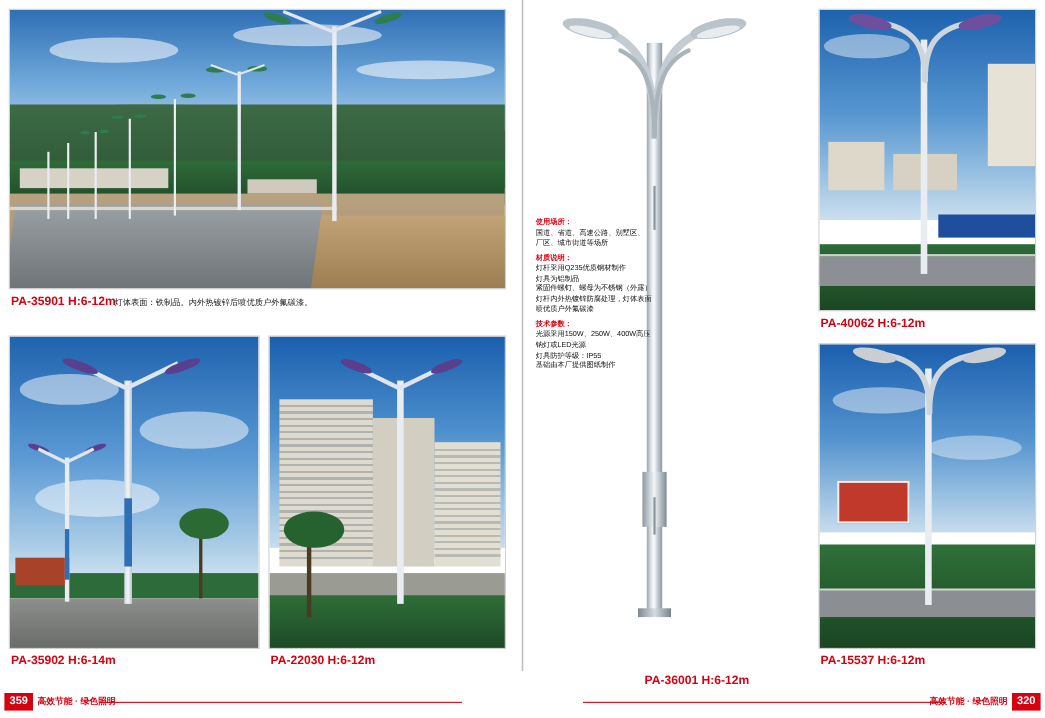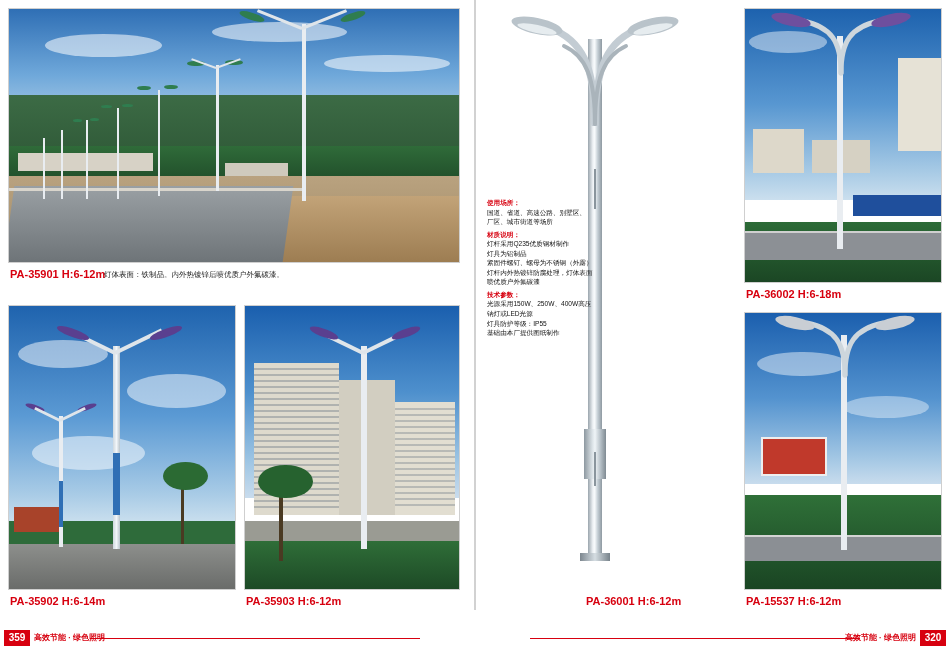--- a/index.html
+++ b/index.html
@@ -250,21 +250,21 @@
     <div class="pole" style="left:54%;top:14%;width:6px;height:72%;"></div>
     <div class="arm" style="left:55%;top:16%;width:46px;height:4px;transform:rotate(-26deg);"></div>
     <div class="arm" style="left:55%;top:16%;width:46px;height:4px;transform:rotate(206deg);"></div>
     <div class="headb" style="left:68%;top:8%;width:30px;height:8px;transform:rotate(-20deg);"></div>
     <div class="headb" style="left:30%;top:8%;width:30px;height:8px;transform:rotate(20deg);"></div>
 
     <div style="position:absolute;left:16%;bottom:10%;width:4px;height:26%;background:#4a3a22;"></div>
     <div style="position:absolute;left:6%;bottom:32%;width:26%;height:12%;background:#26622f;border-radius:50%;"></div>
   </div>
 
-  <div class="caption" style="left:246px; top:595px;">PA-35903  H:6-12m</div>
+  <div class="caption" style="left:246px; top:595px;">PA-22030  H:6-12m</div>
 
   <div id="gutter"></div>
 
   <div id="p4" class="photo">
 
     <div style="position:absolute;left:49%;top:6%;width:14px;height:88%;margin-left:-7px;
          background:linear-gradient(to right,#9aa5ad,#eef2f5 35%,#f7fafc 48%,#c3cdd4 70%,#8e99a1);"></div>
 
     <div style="position:absolute;left:49%;top:72%;width:22px;height:50px;margin-left:-11px;
          background:linear-gradient(to right,#8d98a0,#dfe6ea 40%,#eff4f7 50%,#b6c0c7 75%,#7f8a92);"></div>
@@ -298,21 +298,21 @@
     <span class="ln">灯杆内外热镀锌防腐处理，灯体表面</span>
     <span class="ln">喷优质户外氟碳漆</span>
 
     <span class="sec">技术参数：</span>
     <span class="ln">光源采用150W、250W、400W高压</span>
     <span class="ln">钠灯或LED光源</span>
     <span class="ln">灯具防护等级：IP55</span>
     <span class="ln">基础由本厂提供图纸制作</span>
   </div>
 
-  <div class="caption" style="left:568px; top:595px;padding-left:18px;">PA-36001  H:6-12m</div>
+  <div class="caption" style="left:568px; top:613px;padding-left:18px;">PA-36001  H:6-12m</div>
 
   <div class="photo" id="p5">
     <div class="sky"></div>
     <div style="position:absolute;left:2%;top:8%;width:40%;height:8%;background:rgba(255,255,255,.45);border-radius:50%;"></div>
     <div class="bldg" style="left:78%;top:18%;width:22%;height:34%;background:#e6e2d6;"></div>
     <div class="bldg" style="left:4%;top:44%;width:26%;height:16%;background:#ddd8ca;"></div>
     <div class="bldg" style="left:34%;top:48%;width:30%;height:12%;background:#d6d1c3;"></div>
     <div class="blue"></div>
     <div class="green"></div>
     <div class="road"></div>
@@ -320,21 +320,21 @@
 
     <div class="pole" style="left:47%;top:10%;width:6px;height:78%;"></div>
     <svg width="198" height="70" style="position:absolute;left:0;top:2px;">
       <path d="M96 62 C96 30, 106 16, 134 10" stroke="#cdd6dc" stroke-width="5" fill="none" stroke-linecap="round"></path>
       <path d="M96 62 C96 30, 86 16, 58 10" stroke="#cdd6dc" stroke-width="5" fill="none" stroke-linecap="round"></path>
       <ellipse cx="146" cy="9" rx="20" ry="6" fill="#6e4f9e" transform="rotate(-12 146 9)"></ellipse>
       <ellipse cx="46" cy="9" rx="20" ry="6" fill="#6e4f9e" transform="rotate(12 46 9)"></ellipse>
     </svg>
   </div>
 
-  <div class="caption" style="left:746px; top:288px;">PA-36002  H:6-18m</div>
+  <div class="caption" style="left:746px; top:288px;">PA-40062  H:6-12m</div>
 
   <div class="photo" id="p6">
     <div class="sky"></div>
     <div style="position:absolute;left:6%;top:14%;width:46%;height:9%;background:rgba(255,255,255,.45);border-radius:50%;"></div>
     <div style="position:absolute;left:50%;top:30%;width:44%;height:8%;background:rgba(255,255,255,.4);border-radius:50%;"></div>
     <div class="billboard" style="left:8%;top:45%;width:34%;height:14%;"></div>
     <div class="green"></div>
     <div class="road"></div>
     <div style="position:absolute;bottom:19%;left:0;right:0;height:2px;background:#d4d4d4;"></div>
 

